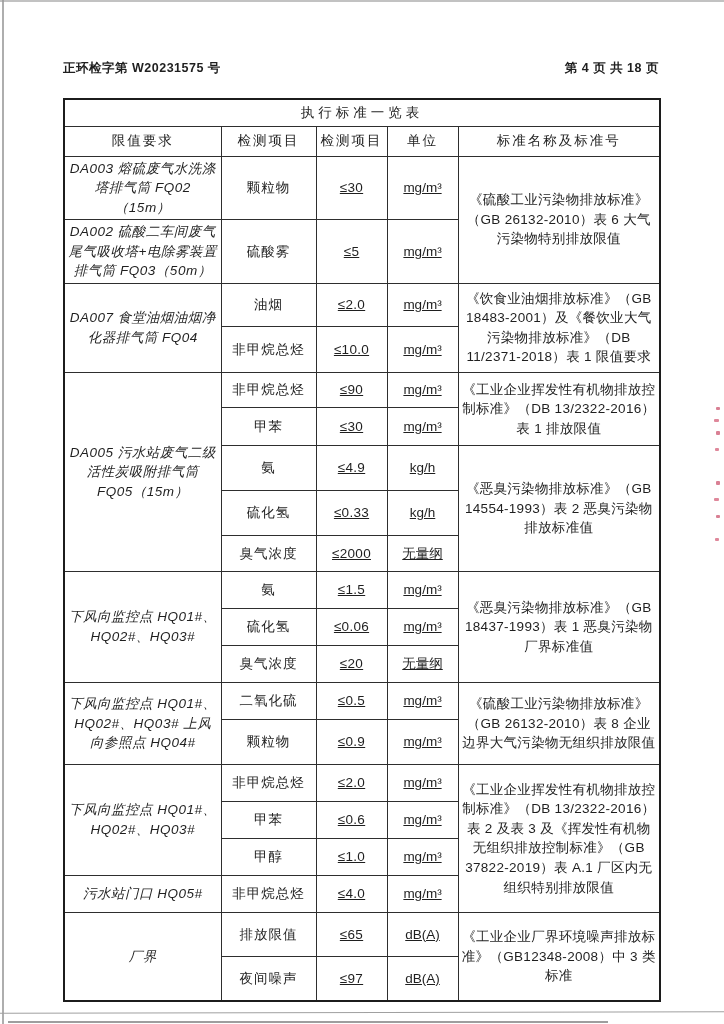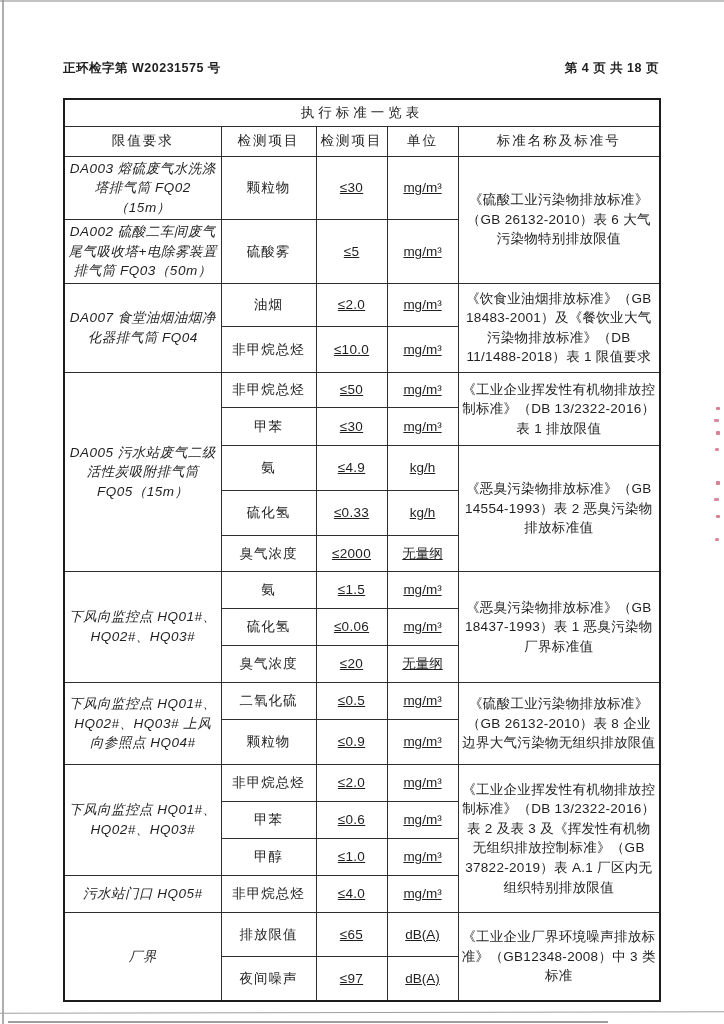--- a/index.html
+++ b/index.html
@@ -81,32 +81,32 @@
     <td class="item-cell">硫酸雾</td>
     <td class="limit-cell">≤5</td>
     <td class="unit-cell">mg/m³</td>
   </tr>
 
   <tr style="height:43px">
     <td class="point-cell" rowspan="2">DA007 食堂油烟油烟净化器排气筒 FQ04</td>
     <td class="item-cell">油烟</td>
     <td class="limit-cell">≤2.0</td>
     <td class="unit-cell">mg/m³</td>
-    <td class="std-cell" rowspan="2">《饮食业油烟排放标准》（GB 18483-2001）及《餐饮业大气污染物排放标准》（DB 11/1488-2018）表 1 限值要求</td>
+    <td class="std-cell" rowspan="2">《饮食业油烟排放标准》（GB 18483-2001）及《餐饮业大气污染物排放标准》（DB 11/2371-2018）表 1 限值要求</td>
   </tr>
   <tr style="height:46px">
     <td class="item-cell">非甲烷总烃</td>
     <td class="limit-cell">≤10.0</td>
     <td class="unit-cell">mg/m³</td>
   </tr>
 
   <tr style="height:35px">
     <td class="point-cell" rowspan="5">DA005 污水站废气二级活性炭吸附排气筒 FQ05（15m）</td>
     <td class="item-cell">非甲烷总烃</td>
-    <td class="limit-cell">≤50</td>
+    <td class="limit-cell">≤90</td>
     <td class="unit-cell">mg/m³</td>
     <td class="std-cell" rowspan="2">《工业企业挥发性有机物排放控制标准》（DB 13/2322-2016）表 1 排放限值</td>
   </tr>
   <tr style="height:38px">
     <td class="item-cell">甲苯</td>
     <td class="limit-cell">≤30</td>
     <td class="unit-cell">mg/m³</td>
   </tr>
   <tr style="height:45px">
     <td class="item-cell">氨</td>

